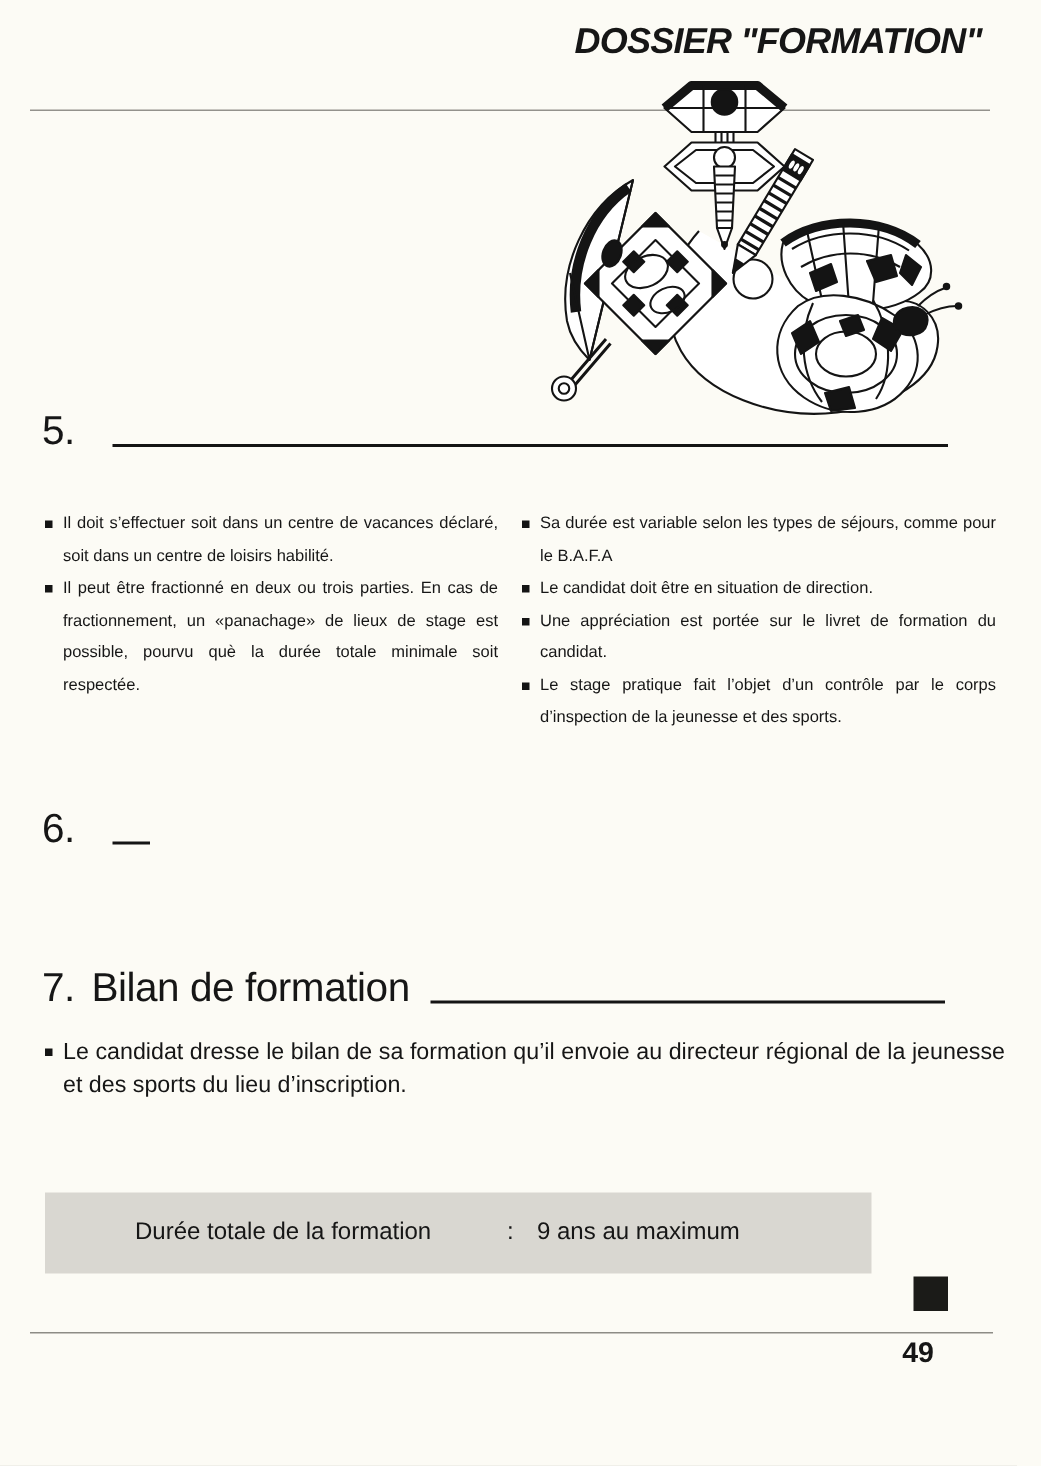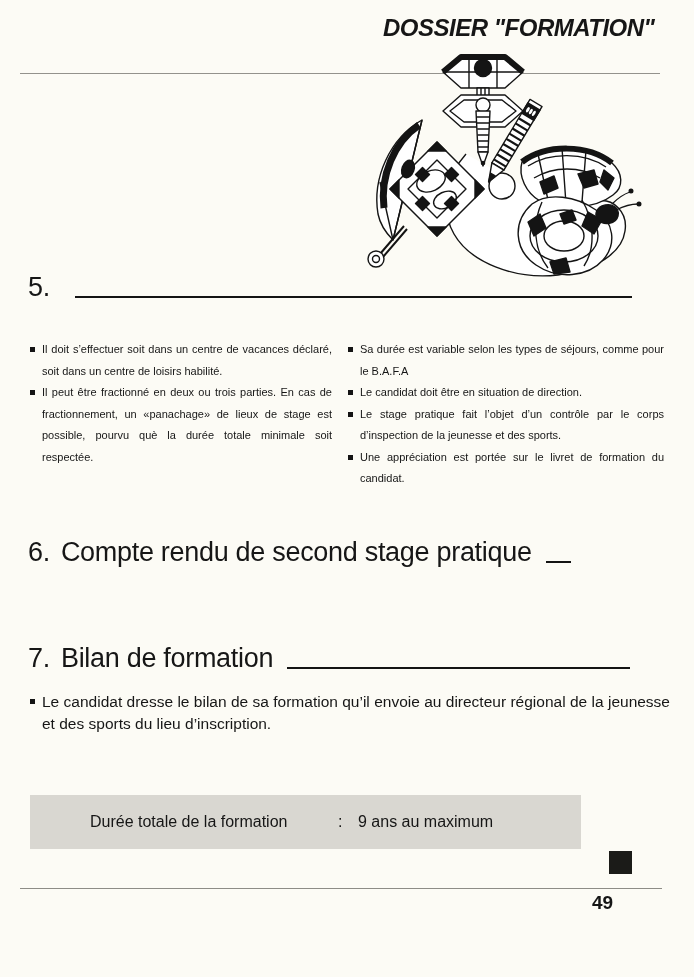--- a/index.html
+++ b/index.html
@@ -43,21 +43,21 @@
   .summary-box {
     position:absolute; left:30px; top:795px; width:551px; height:54px;
     background:#d9d7d1; display:flex; align-items:center;
     padding-left:60px; box-sizing:border-box; font-size:16px;
   }
   .summary-box .sb-label { width:248px; }
   .summary-box .sb-colon { width:20px; }
 
   .corner-square { position:absolute; left:609px; top:851px; width:23px; height:23px; background:#1b1b18; }
   .bottom-rule { position:absolute; left:20px; top:888px; width:642px; height:1px; background:#8d8c86; }
-  .page-num { position:absolute; left:592px; top:892px; width:40px; text-align:left; font-size:19px; font-weight:700; }
+  .page-num { position:absolute; left:592px; top:892px; width:40px; text-align:center; font-size:19px; font-weight:700; }
 </style>
 </head>
 <body>
 
 <div id="page">
 
   <div class="header-title">DOSSIER "FORMATION"</div>
   <div class="top-rule"></div>
 
   <svg class="illus" viewBox="0 0 300 228" aria-hidden="true">
@@ -159,32 +159,31 @@
       <div class="bullet">
         <span class="marker"></span>
         <span class="txt">Sa durée est variable selon les types de séjours, comme pour le B.A.F.A</span>
       </div>
       <div class="bullet">
         <span class="marker"></span>
         <span class="txt">Le candidat doit être en situation de direction.</span>
       </div>
       <div class="bullet">
         <span class="marker"></span>
+        <span class="txt">Une appréciation est portée sur le livret de formation du candidat.</span>
+      </div>
+      <div class="bullet">
+        <span class="marker"></span>
         <span class="txt">Le stage pratique fait l’objet d’un contrôle par le corps d’inspection de la jeunesse et des sports.</span>
-      </div>
-      <div class="bullet">
-        <span class="marker"></span>
-        <span class="txt">Une appréciation est portée sur le livret de formation du candidat.</span>
       </div>
     </div>
   </div>
 
   <div id="sec6-head" class="sec-head">
     <span class="num">6.</span>
-    <span>Compte rendu de second stage pratique</span>
     <span class="rule"></span>
   </div>
 
   <div id="sec7-head" class="sec-head">
     <span class="num">7.</span>
     <span>Bilan de formation</span>
     <span class="rule rule-grow"></span>
   </div>
   <div id="sec7-par" class="para">
     <div class="bullet">

